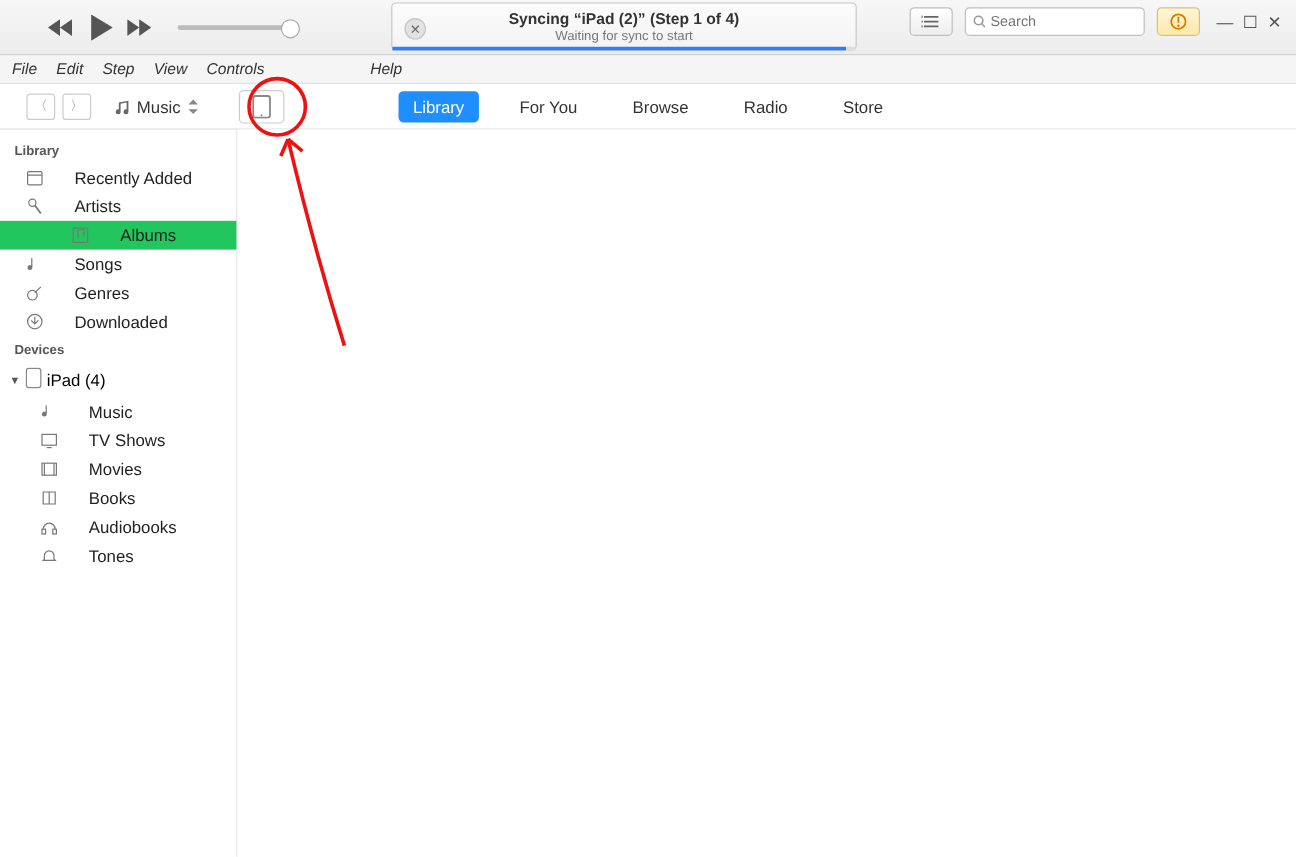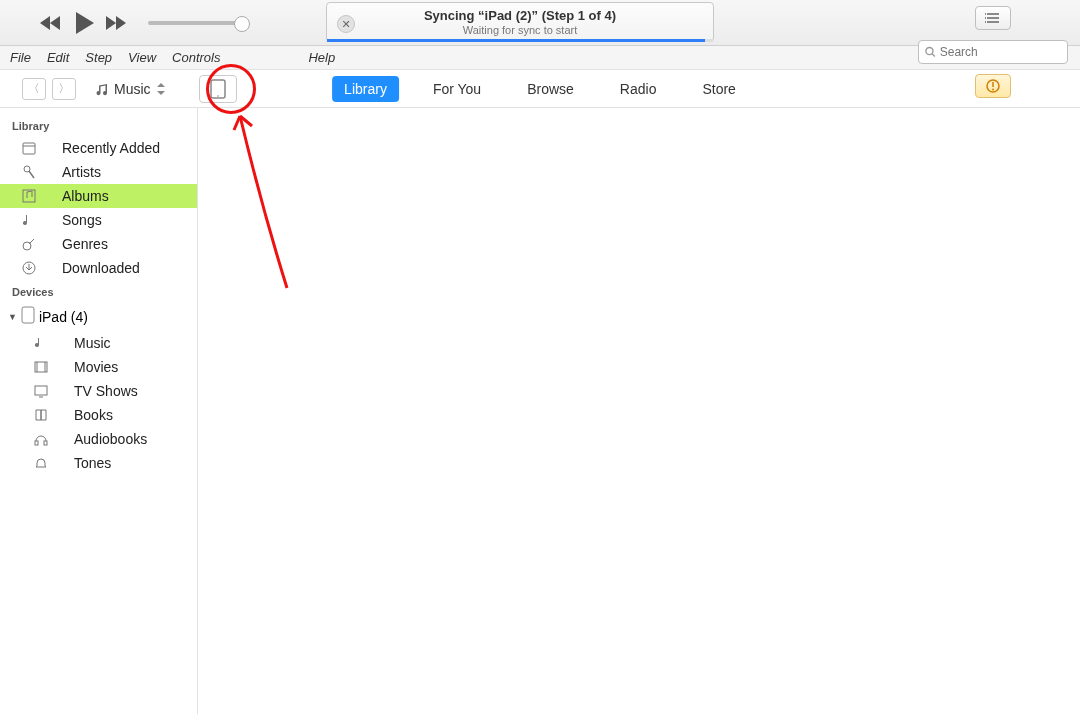--- a/index.html
+++ b/index.html
@@ -29,21 +29,21 @@
 .lcd .title { font-weight: 600; font-size: 13px; }
 .lcd .sub { color: #777; font-size: 11px; margin-top: 1px; }
 .lcd .x-btn {
   position: absolute; left: 10px; top: 12px; width: 18px; height: 18px;
   border-radius: 50%; background: #e2e2e2; border: 1px solid #c5c5c5;
   display: flex; align-items:center; justify-content:center; font-size: 11px; color:#666;
 }
 .lcd .progress { position:absolute; bottom:-1px; left:0; height:3px; width:100%; background:#ddd; }
 .lcd .progress-fill { height:100%; background:#2d7ef7; width:98%; }
 
-.right-controls { position:absolute; right: 12px; top: 6px; display:flex; align-items:center; gap:10px;flex-direction:column; }
+.right-controls { position:absolute; right: 12px; top: 6px; display:flex; align-items:center; gap:10px; }
 .list-btn { width:36px; height:24px; border:1px solid #bfbfbf; border-radius:4px; background:linear-gradient(#fff,#eee); display:flex; align-items:center; justify-content:center; }
 .search-box { width:150px; height:24px; border:1px solid #bfbfbf; border-radius:4px; background:#fff; display:flex; align-items:center; padding:0 6px; gap:4px; font-size:12px; color:#888; }
 .search-box input { border:none; outline:none; font-size:12px; width:100%; color:#333; }
 .warn-btn { width:36px; height:24px; border:1px solid #e0c070; border-radius:4px; background:linear-gradient(#fff5d8,#ffe9a8); display:flex; align-items:center; justify-content:center; color:#d08000; font-weight:bold; }
 .win-controls { display:flex; gap:8px; margin-left:4px; color:#555; font-size:14px; }
 .win-controls span { cursor:default; }
 
 
 .menu-bar { height: 24px; background:#f5f5f5; border-bottom:1px solid #e2e2e2; display:flex; align-items:center; padding:0 10px; gap:16px; font-size:13px; color:#333; }
 .menu-bar span { cursor:default;font-style:italic; }
@@ -60,21 +60,21 @@
 }
 .nav-tabs { position:absolute; left:50%; transform:translateX(-50%); display:flex; gap:22px; font-size:14px; align-items:center; }
 .nav-tabs .tab { color:#333; padding:5px 12px; border-radius:4px; }
 .nav-tabs .tab.active { background:#1f8fff; color:#fff; }
 
 
 .main { display:flex; height: calc(714px - 46px - 24px - 38px); }
 .sidebar { width:198px; border-right:1px solid #e2e2e2; background:#fff; padding-top:6px; font-size:14px; }
 .side-header { font-size:11px; font-weight:700; color:#555; padding:6px 12px 4px; }
 .side-item { display:flex; align-items:center; gap:24px; padding:4px 12px 4px 20px; color:#222; }
-.side-item.selected { background:#bef264; }
+.side-item.selected { background:#22c55e;justify-content:center; }
 .side-item .icon { width:18px; display:flex; justify-content:center; color:#666; }
 .device-parent { display:flex; align-items:center; gap:4px; padding:4px 8px; }
 .device-parent .tri { font-size:9px; color:#555; }
 .content { flex:1; background:#fff; position:relative; }
 
 
 .anno-circle {
   position:absolute; left:206px; top:64px; width:50px; height:50px;
   border:3px solid #e11; border-radius:50%; pointer-events:none;
 }
@@ -255,35 +255,35 @@
       <span class="icon">
           <svg width="14" height="14" viewBox="0 0 14 14">
             <path d="M5 2v7a2 2 0 1 1-1-1.7V2h1z" fill="#777"></path>
           </svg>
         </span>
       <span>Music</span>
     </div>
     <div class="side-item" style="padding-left:32px">
       <span class="icon">
           <svg width="14" height="14" viewBox="0 0 14 14">
+            <rect x="1" y="2" width="12" height="9" stroke="#777" fill="none"></rect>
+            <line x1="5" y1="13" x2="9" y2="13" stroke="#777"></line>
+          </svg>
+        </span>
+      <span>TV Shows</span>
+    </div>
+    <div class="side-item" style="padding-left:32px">
+      <span class="icon">
+          <svg width="14" height="14" viewBox="0 0 14 14">
             <rect x="1" y="2" width="12" height="10" stroke="#777" fill="none"></rect>
             <line x1="3" y1="2" x2="3" y2="12" stroke="#777"></line>
             <line x1="11" y1="2" x2="11" y2="12" stroke="#777"></line>
           </svg>
         </span>
       <span>Movies</span>
-    </div>
-    <div class="side-item" style="padding-left:32px">
-      <span class="icon">
-          <svg width="14" height="14" viewBox="0 0 14 14">
-            <rect x="1" y="2" width="12" height="9" stroke="#777" fill="none"></rect>
-            <line x1="5" y1="13" x2="9" y2="13" stroke="#777"></line>
-          </svg>
-        </span>
-      <span>TV Shows</span>
     </div>
     <div class="side-item" style="padding-left:32px">
       <span class="icon">
           <svg width="14" height="14" viewBox="0 0 14 14">
             <path d="M2 2h5v10H2zM7 2h5v10H7z" stroke="#777" fill="none"></path>
           </svg>
         </span>
       <span>Books</span>
     </div>
     <div class="side-item" style="padding-left:32px">

